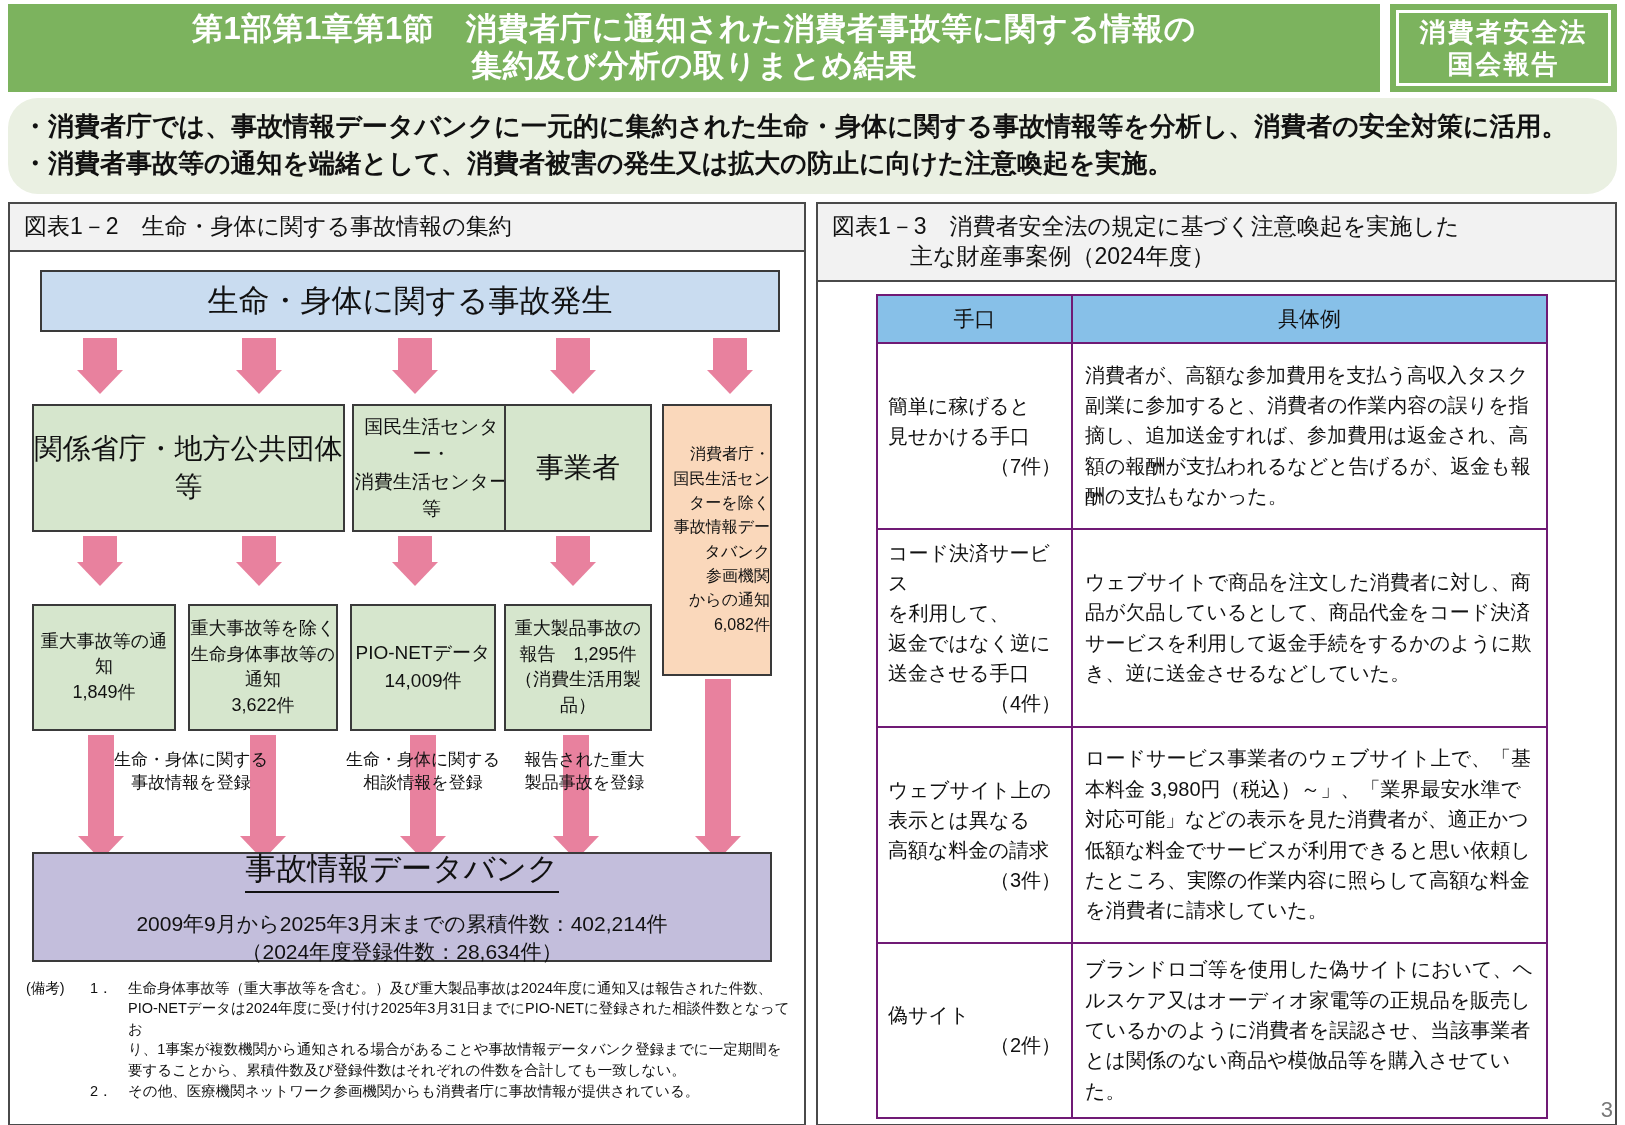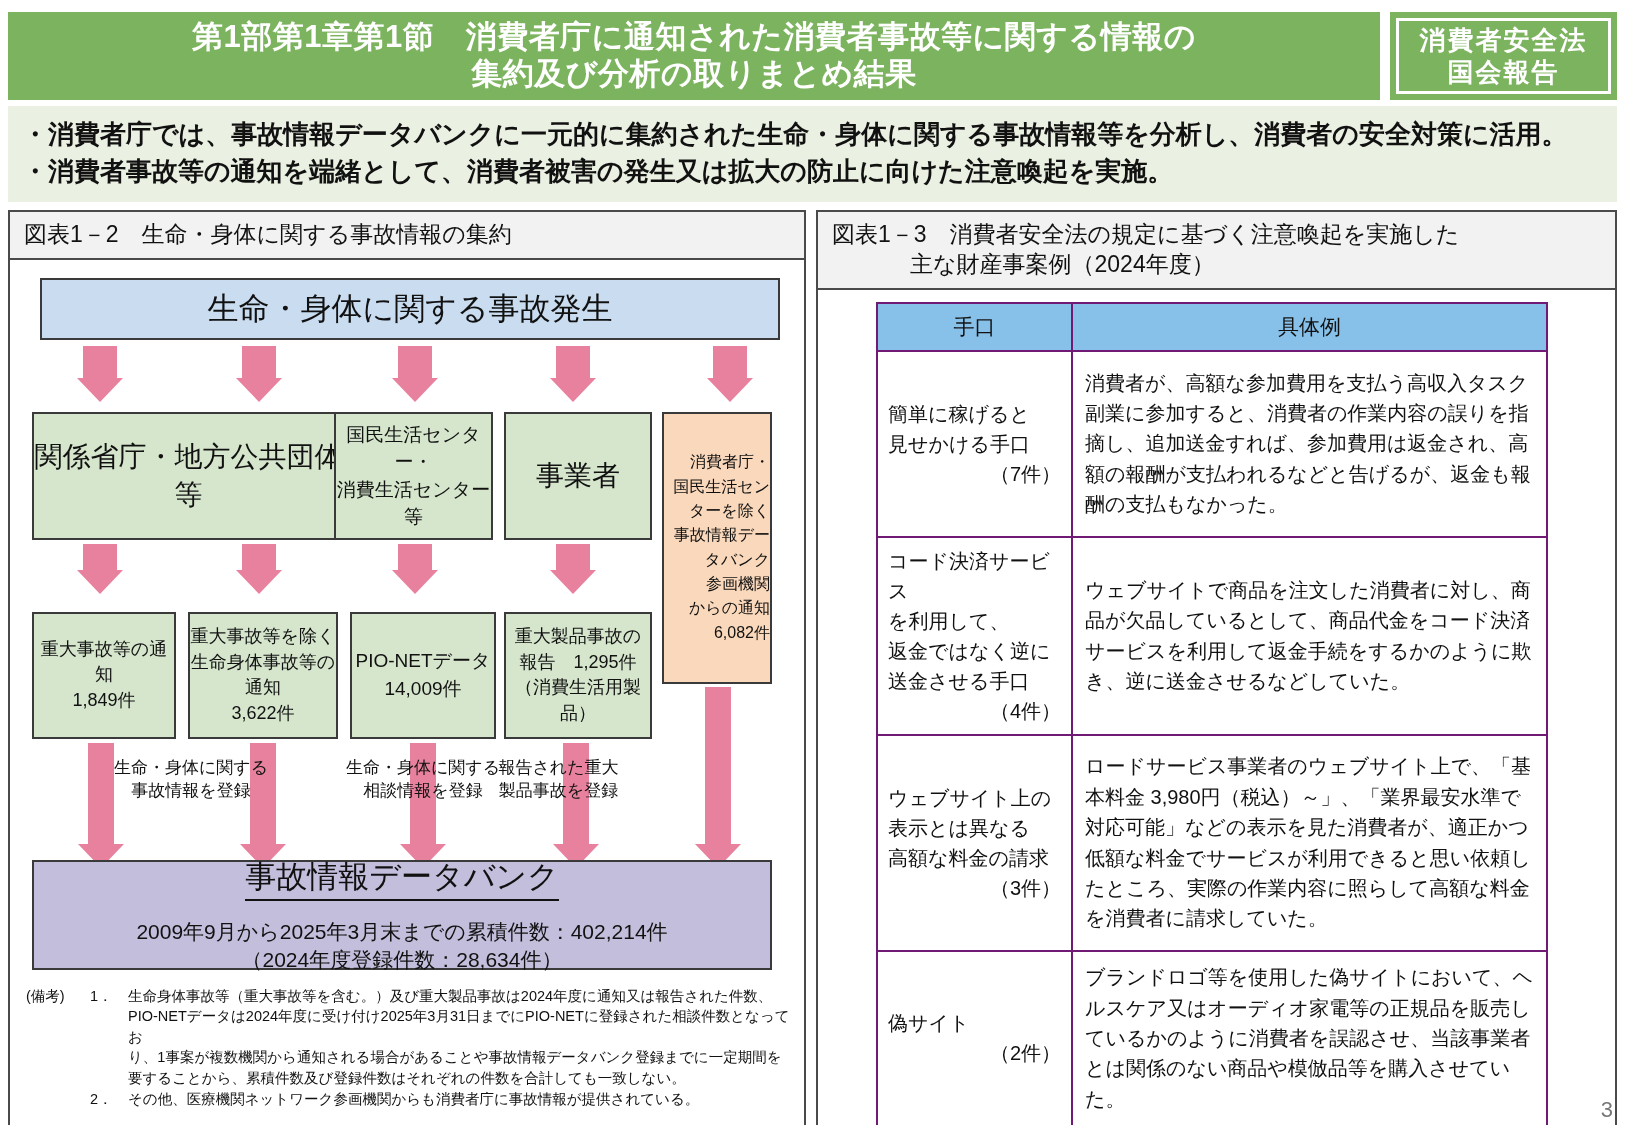--- a/index.html
+++ b/index.html
@@ -3,41 +3,41 @@
 <meta charset="utf-8">
 <style>
   html,body{margin:0;padding:0;}
   body{
     width:1625px;height:1125px;
     background:#ffffff;
     font-family:"Liberation Sans","DejaVu Sans",sans-serif;
     color:#111;
     overflow:hidden;
   }
-  .page{position:relative;width:1625px;height:1125px;box-sizing:border-box;padding:12px 8px 0 8px;}
+  .page{position:relative;width:1625px;height:1125px;box-sizing:border-box;padding:4px 8px 0 8px;}
 
   
   .header-row{display:flex;align-items:stretch;gap:10px;height:88px;}
   .title-band{
     flex:1;background:#7cb35e;color:#fff;display:flex;flex-direction:column;
     align-items:center;justify-content:center;line-height:1.18;
   }
   .title-band .l1,.title-band .l2{font-size:31px;font-weight:700;letter-spacing:.5px;}
   .law-badge{
     width:227px;background:#7cb35e;display:flex;align-items:center;justify-content:center;
   }
   .law-badge .inner{
     border:3px solid #fff;width:calc(100% - 18px);height:calc(100% - 18px);
     display:flex;flex-direction:column;align-items:center;justify-content:center;
     color:#fff;font-size:26px;font-weight:700;line-height:1.25;letter-spacing:2px;
   }
 
   
   .lead{
-    margin-top:6px;background:#eaf0e2;padding:10px 14px 12px 14px;
+    margin-top:6px;background:#eaf0e2;padding:10px 14px 12px 14px;border-radius:30px;
   }
   .lead div{font-size:26px;font-weight:700;line-height:1.42;white-space:nowrap;}
 
   
   .panels{display:flex;gap:10px;margin-top:8px;height:924px;}
   .panel{border:2px solid #4a4a4a;background:#fff;box-sizing:border-box;display:flex;flex-direction:column;}
   .panel-left{width:798px;}
   .panel-right{width:801px;}
   .panel-head{
     background:#f2f2f2;border-bottom:2px solid #4a4a4a;
@@ -115,21 +115,21 @@
               <span class="head"></span>
             </div>
           <div class="arrow" style="left:546px;top:86px;width:34px;height:34px;">
               <span class="head"></span>
             </div>
           <div class="arrow" style="left:703px;top:86px;width:34px;height:34px;">
               <span class="head"></span>
             </div>
 
           <div class="fbox green" style="left:22px;top:152px;width:313px;height:128px;font-size:28px;">関係省庁・地方公共団体等</div>
-          <div class="fbox green" style="left:324px;top:152px;width:159px;height:128px;font-size:19px;white-space:pre-line;line-height:1.45;">国民生活センター・
+          <div class="fbox green" style="left:342px;top:152px;width:159px;height:128px;font-size:19px;white-space:pre-line;line-height:1.45;">国民生活センター・
 消費生活センター等</div>
           <div class="fbox green" style="left:494px;top:152px;width:148px;height:128px;font-size:28px;">事業者</div>
           <div class="fbox orange" style="left:652px;top:152px;width:110px;height:272px;font-size:16px;white-space:pre-line;line-height:1.52;text-align:right;">消費者庁・
 国民生活センターを除く
 事故情報データバンク
 参画機関
 からの通知
 6,082件</div>
 
           <div class="arrow" style="left:73px;top:284px;width:34px;height:28px;">
@@ -177,21 +177,21 @@
               <span class="head"></span>
             </div>
           <div class="arrow" style="left:695px;top:427px;width:26px;height:159px;">
               <span class="head"></span>
             </div>
 
           <div class="flab" style="left:86px;top:497px;width:190px;white-space:pre-line;">生命・身体に関する
 事故情報を登録</div>
           <div class="flab" style="left:318px;top:497px;width:190px;white-space:pre-line;">生命・身体に関する
 相談情報を登録</div>
-          <div class="flab" style="left:476px;top:497px;width:145px;white-space:pre-line;">報告された重大
+          <div class="flab" style="left:502px;top:497px;width:145px;white-space:pre-line;">報告された重大
 製品事故を登録</div>
 
           <div class="fbox purple" style="left:22px;top:600px;width:740px;height:110px;flex-direction:column;">
             <span style="font-size:31px;border-bottom:2px solid #111;padding-bottom:1px;">事故情報データバンク</span>
             <span style="font-size:21px;margin-top:17px;">2009年9月から2025年3月末までの累積件数：402,214件</span>
             <span style="font-size:21px;">（2024年度登録件数：28,634件）</span>
           </div>
 
           <div class="note" style="left:16px;top:726px;width:770px;">
             <div style="display:flex;">

